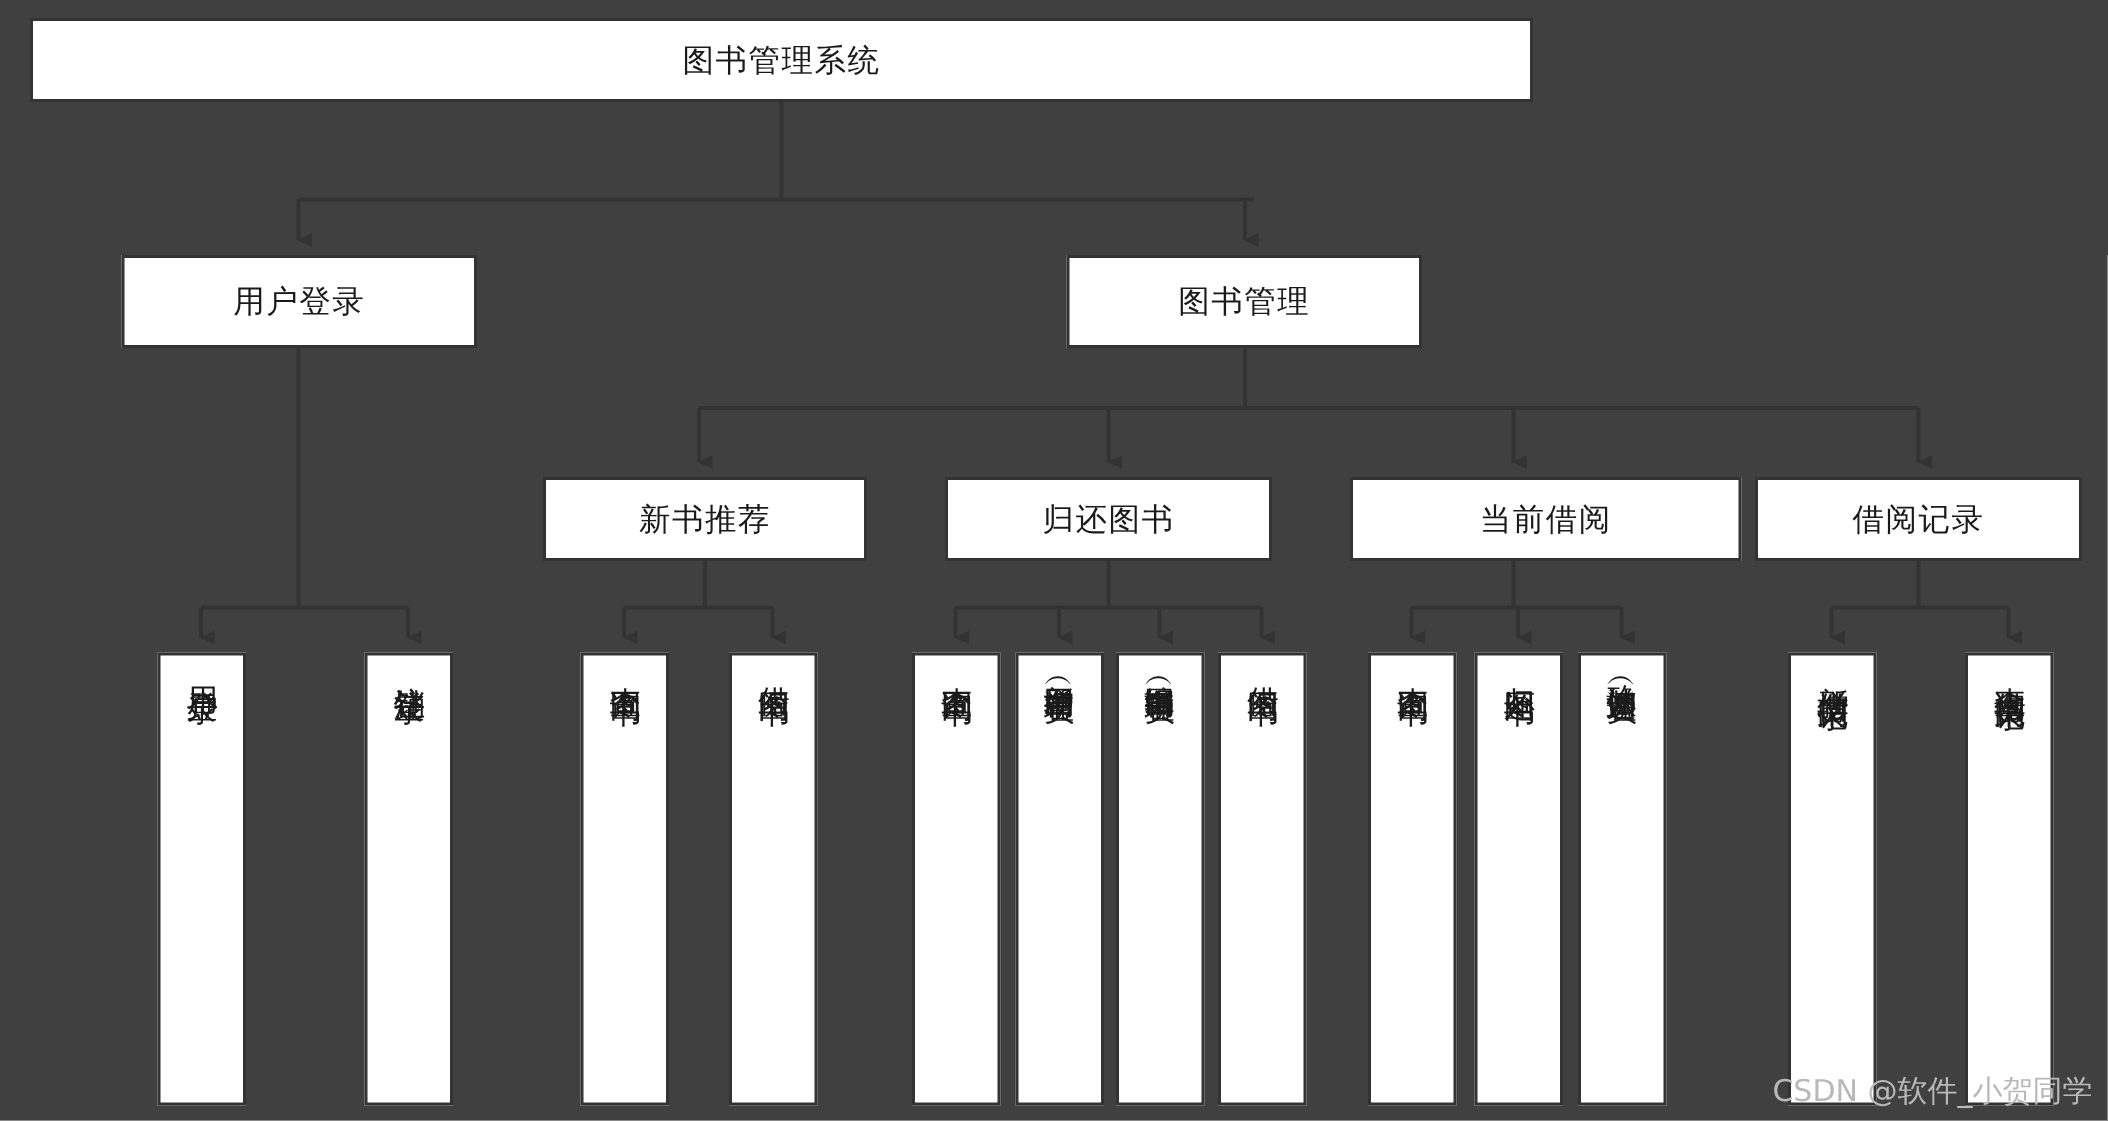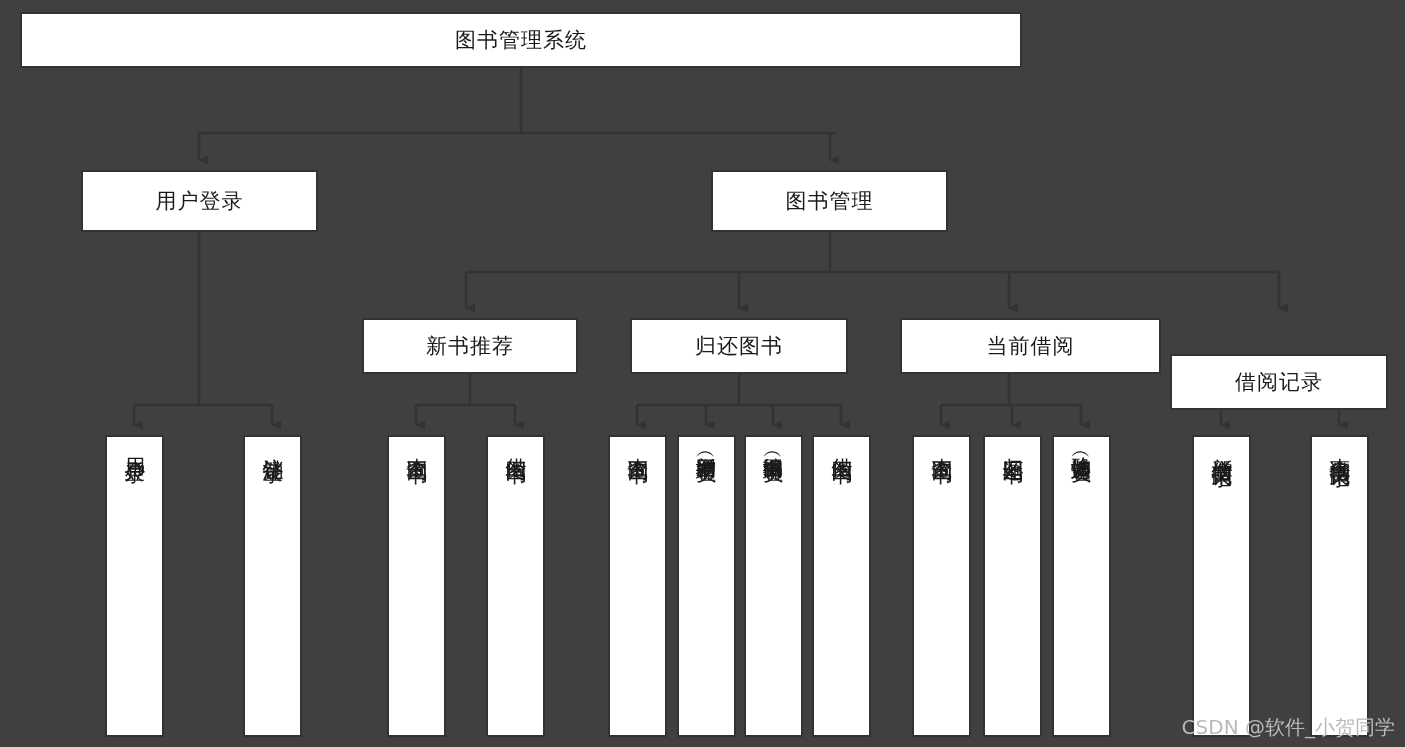--- a/index.html
+++ b/index.html
@@ -156,21 +156,21 @@
       </div>
       <div class="node horizontal" style="left: 362px; top: 318px; width: 216px; height: 56px;">
         <span class="node-label">新书推荐</span>
       </div>
       <div class="node horizontal" style="left: 630px; top: 318px; width: 218px; height: 56px;">
         <span class="node-label">归还图书</span>
       </div>
       <div class="node horizontal" style="left: 900px; top: 318px; width: 261px; height: 56px;">
         <span class="node-label">当前借阅</span>
       </div>
-      <div class="node horizontal" style="left: 1170px; top: 318px; width: 218px; height: 56px; margin-top: 36px;">
+      <div class="node horizontal" style="left: 1170px; top: 318px; width: 218px; height: 56px;">
         <span class="node-label">借阅记录</span>
       </div>
       <div class="node vertical" style="left: 105px; top: 435px; width: 59px; height: 302px;">
         <span class="node-label">用户登录</span>
       </div>
       <div class="node vertical" style="left: 243px; top: 435px; width: 59px; height: 302px;">
         <span class="node-label">注销登录</span>
       </div>
       <div class="node vertical" style="left: 387px; top: 435px; width: 59px; height: 302px;">
         <span class="node-label">查询图书</span>

